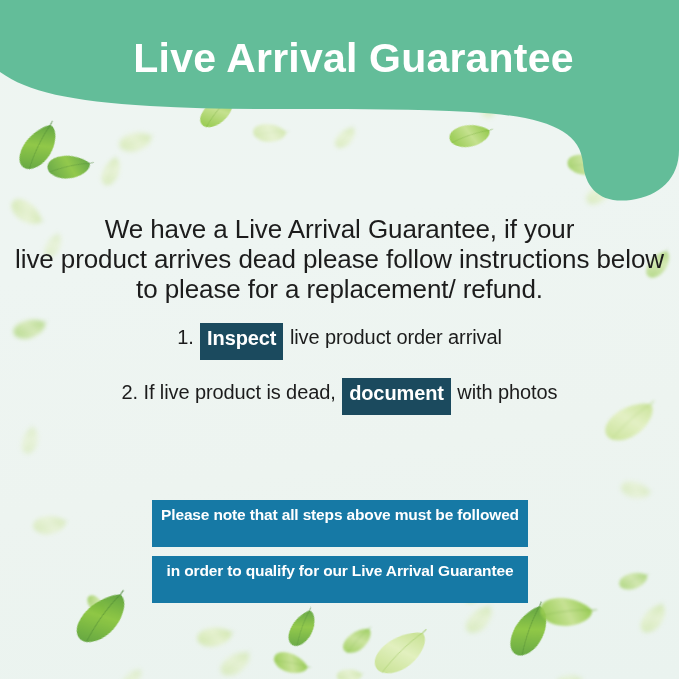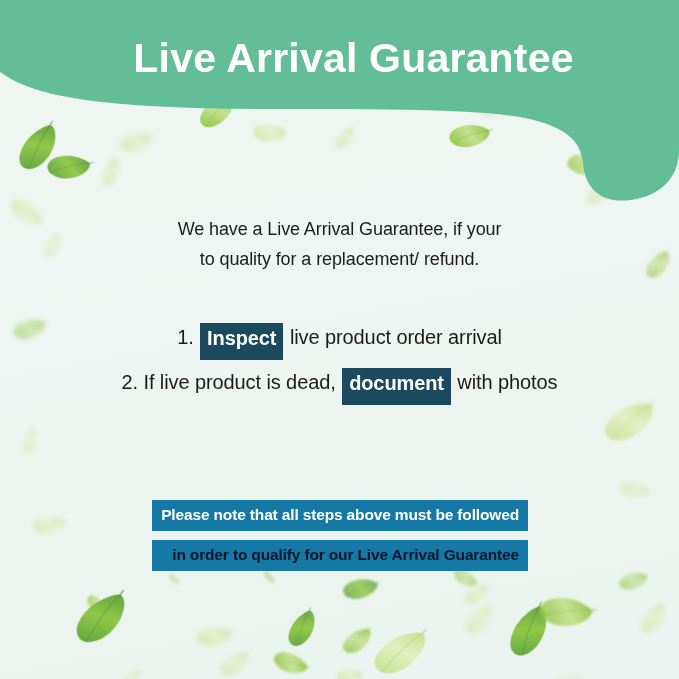--- a/index.html
+++ b/index.html
@@ -56,38 +56,38 @@
     z-index:4;
     pointer-events:none;
   }
   #content > * { pointer-events:auto; }
 
   #intro {
     position:absolute;
     top:214px; left:0; width:679px;
     text-align:center;
     color:#1c1c1c;
-    font-size:18px;
+    font-size:26px;
     line-height:30px;
     letter-spacing:-0.1px;
   }
   #intro .intro-line { display:block; white-space:nowrap; }
 
   .step {
     position:absolute;
     left:0; width:679px;
     text-align:center;
     color:#1c1c1c;
     font-size:20px;
     line-height:30px;
     white-space:nowrap;
     letter-spacing:-0.1px;
   }
   #step-1 { top:322px; }
-  #step-2 { top:367px; }
+  #step-2 { top:377px; }
   #step-3 { top:432px; }
 
   .hl {
     display:inline-block;
     background:#1b4a5e;
     color:#ffffff;
     font-weight:bold;
     padding:2px 7px 9px 7px;
     margin:0 1px;
     line-height:26px;
@@ -101,24 +101,24 @@
     position:absolute;
     top:500px; left:152px;
     width:376px;
   }
   .note-bar {
     background:#1679a5;
     color:#ffffff;
     font-size:15.5px;
     font-weight:bold;
     line-height:24px;
-    padding:3px 9px 4px 9px;
+    padding:3px 9px 20px 9px;
     white-space:nowrap;
     letter-spacing:-0.15px;
-    text-align:right;
+    text-align:center;
   }
   #note-bar-2 { margin-top:9px; }
 </style>
 </head>
 <body>
 
 <div id="poster">
 
   <div id="leaf-layer">
       <div class="leaf" style="left: 12px; top: 128px; width: 52px; height: 40px; transform: rotate(-28deg); filter: blur(0.4px); opacity: 0.95;">
@@ -707,36 +707,37 @@
                C70,101 28,92 0,72 Z"></path>
     </svg>
   </div>
 
   <div id="page-title" style="color: rgb(255, 255, 255); padding-left: 28px;">Live Arrival Guarantee</div>
 
   <div id="content">
 
     <div id="intro">
       <span class="intro-line">We have a Live Arrival Guarantee, if your</span>
-      <span class="intro-line">to quality for a replacement/ refund.</span>
+      <span class="intro-line">live product arrives dead please follow instructions below</span>
+      <span class="intro-line">to please for a replacement/ refund.</span>
     </div>
 
     <div class="step" id="step-1">
       <span>1.</span>
       <span class="hl" style="background: rgb(27, 74, 94); color: rgb(255, 255, 255);">Inspect</span>
       <span>live product order arrival</span>
     </div>
 
     <div class="step" id="step-2">
       <span>2.</span>
       <span>If live product is dead,</span>
       <span class="hl" style="background: rgb(27, 74, 94); color: rgb(255, 255, 255);">document</span>
       <span>with photos</span>
     </div>
 
 
     <div id="note-box">
       <div class="note-bar" id="note-bar-1" style="background: rgb(22, 121, 165); color: rgb(255, 255, 255);">Please note that all steps above must be followed</div>
-      <div class="note-bar" id="note-bar-2" style="background: rgb(22, 121, 165); color: #0f172a;">in order to qualify for our Live Arrival Guarantee</div>
+      <div class="note-bar" id="note-bar-2" style="background: rgb(22, 121, 165); color: #ffffff;">in order to qualify for our Live Arrival Guarantee</div>
     </div>
 
   </div>
 </div>
 
 </body></html>

